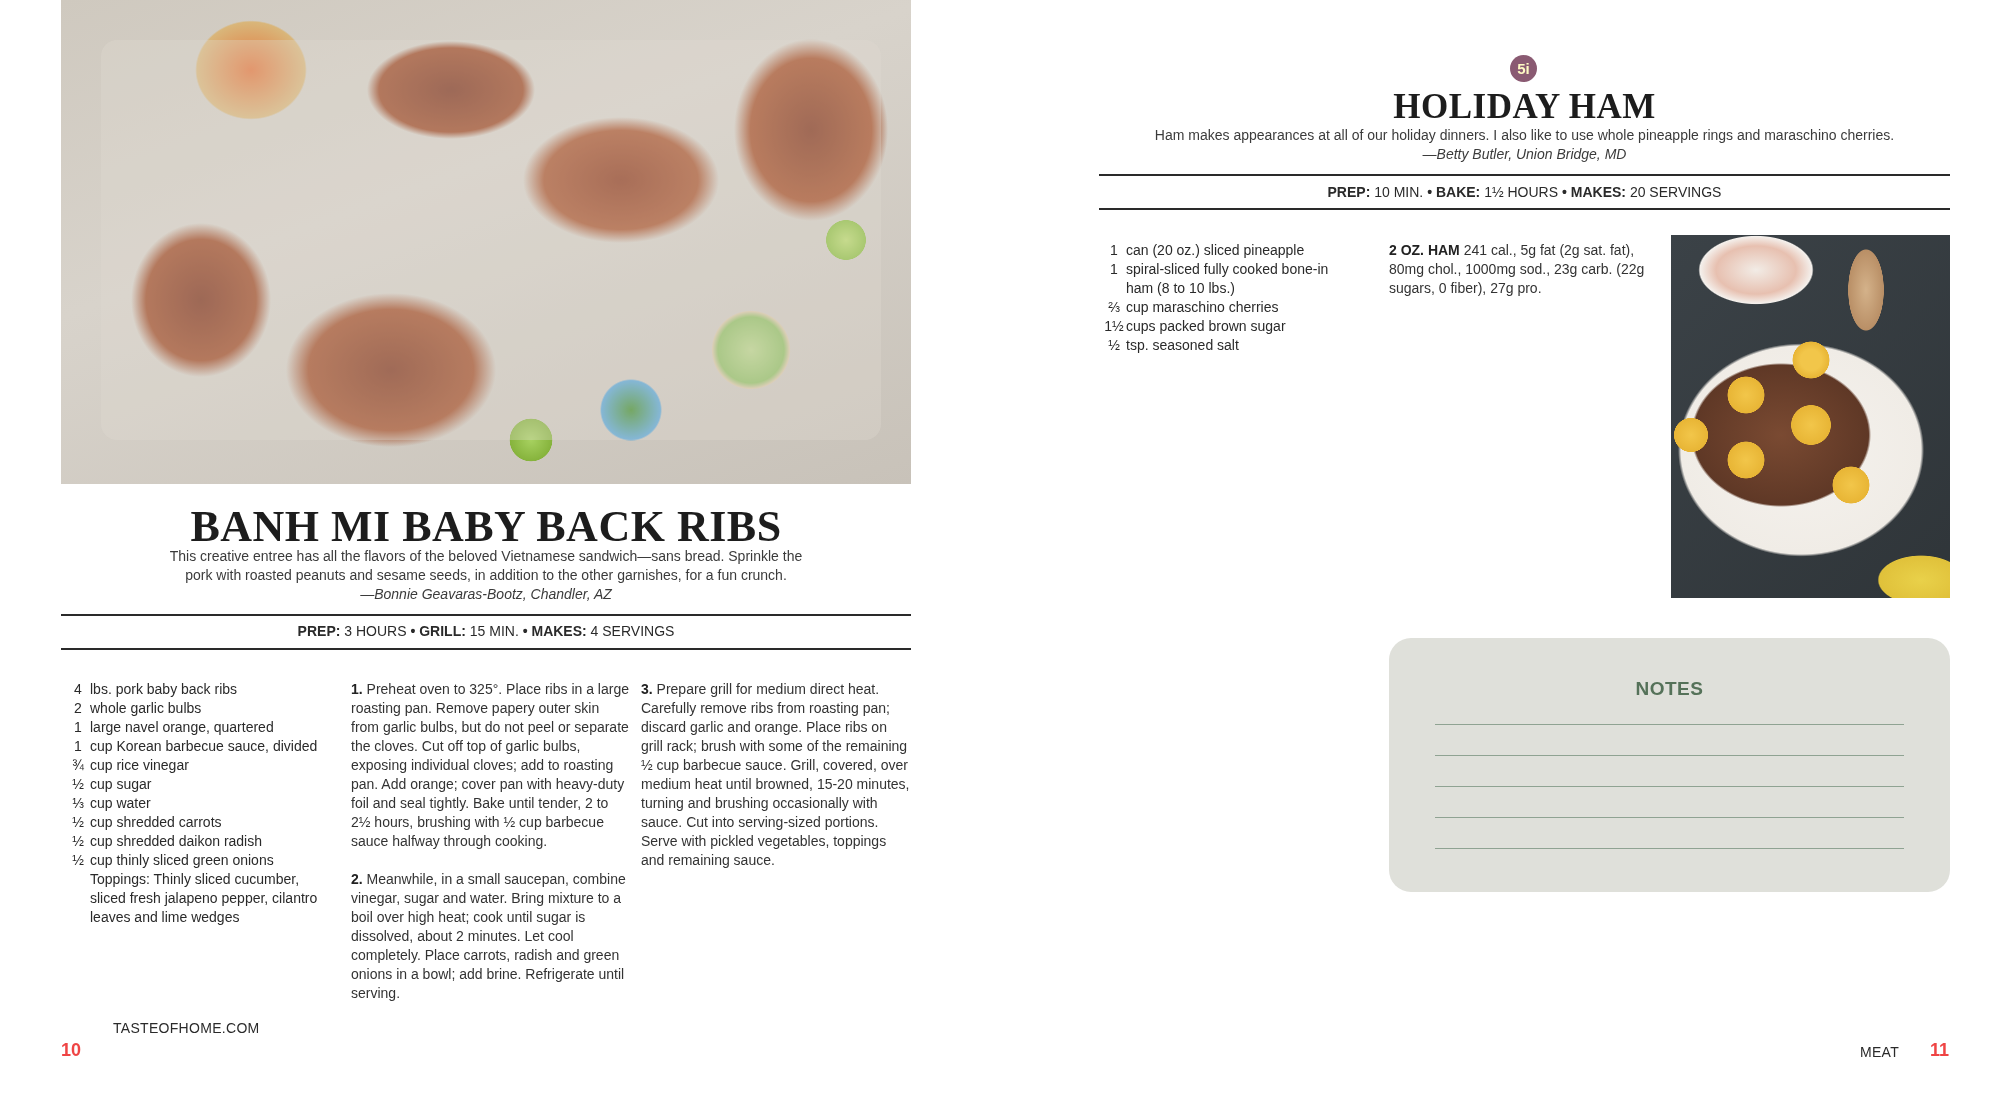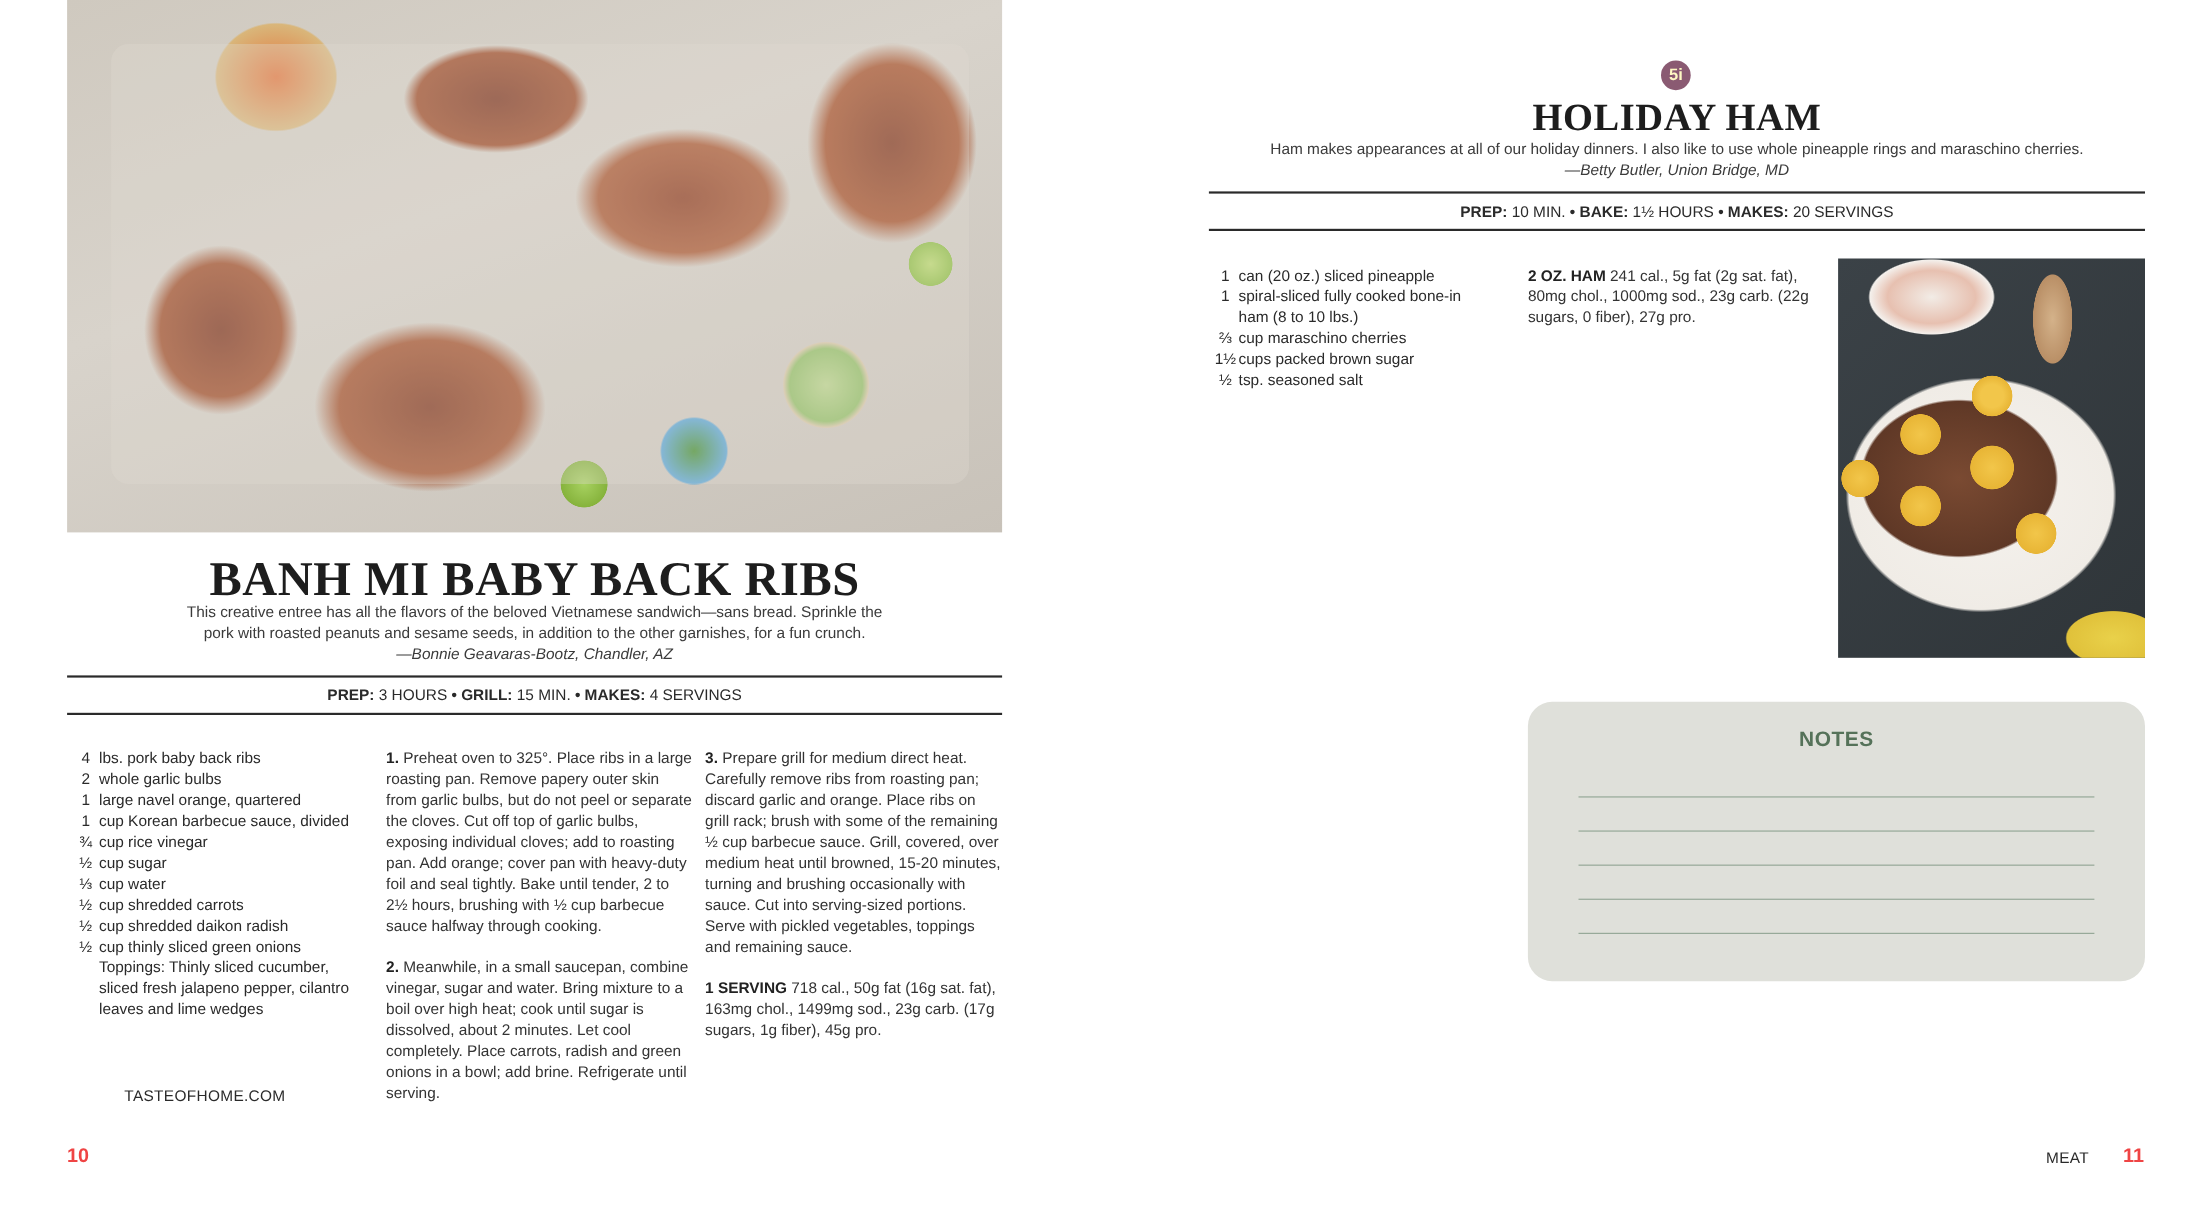--- a/index.html
+++ b/index.html
@@ -43,21 +43,21 @@
   .meta b{font-weight:bold;}
   .ing{position:absolute;font-size:14px;line-height:19px;color:#2a2a2a;}
   .ing .row{display:flex;}
   .ing .qty{width:24px;flex:none;text-align:center;}
   .ing .txt{flex:1;}
   .col{position:absolute;font-size:14px;line-height:19px;color:#333;}
   .col p{margin:0 0 19px 0;}
   .col b{font-weight:bold;color:#222;}
   .badge{position:absolute;width:27px;height:27px;border-radius:50%;background:#8a5a72;color:#fef9c3;font-weight:bold;font-size:15px;line-height:27px;text-align:center;}
   .notes{position:absolute;left:1389px;top:638px;width:561px;height:254px;background:#dfe0da;border-radius:22px;}
-  .notes-title{position:absolute;left:0;right:0;top:24px;text-align:center;color:#557259;font-size:19px;font-weight:bold;letter-spacing:0.5px;}
+  .notes-title{position:absolute;left:0;right:0;top:40px;text-align:center;color:#557259;font-size:19px;font-weight:bold;letter-spacing:0.5px;}
   .notes-line{position:absolute;left:46px;right:46px;height:1px;background:#8fa392;}
   .pg-num{position:absolute;color:#ef4444;font-weight:bold;font-size:18px;}
   .pg-text{position:absolute;color:#2a2a2a;font-size:14px;letter-spacing:0.3px;}
 </style>
 </head>
 <body>
 
 <div class="photo ribs-photo"></div>
 
 <div class="title" style="left:61px;width:850px;top:502px;font-size:44px;line-height:50px;">BANH MI BABY BACK RIBS</div>
@@ -128,25 +128,24 @@
     </div>
 </div>
 
 <div class="col" style="left:351px;top:680px;width:278px;">
   <p><b>1.</b> <span>Preheat oven to 325°. Place ribs in a large roasting pan. Remove papery outer skin from garlic bulbs, but do not peel or separate the cloves. Cut off top of garlic bulbs, exposing individual cloves; add to roasting pan. Add orange; cover pan with heavy-duty foil and seal tightly. Bake until tender, 2 to 2½ hours, brushing with ½ cup barbecue sauce halfway through cooking.</span></p>
   <p><b>2.</b> <span>Meanwhile, in a small saucepan, combine vinegar, sugar and water. Bring mixture to a boil over high heat; cook until sugar is dissolved, about 2 minutes. Let cool completely. Place carrots, radish and green onions in a bowl; add brine. Refrigerate until serving.</span></p>
 </div>
 
 <div class="col" style="left:641px;top:680px;width:270px;">
   <p><b>3.</b> <span>Prepare grill for medium direct heat. Carefully remove ribs from roasting pan; discard garlic and orange. Place ribs on grill rack; brush with some of the remaining ½ cup barbecue sauce. Grill, covered, over medium heat until browned, 15-20 minutes, turning and brushing occasionally with sauce. Cut into serving-sized portions. Serve with pickled vegetables, toppings and remaining sauce.</span></p>
-  <p><b>1 SERVING</b> <span>718 cal., 50g fat (16g sat. fat), 163mg chol., 1499mg sod., 23g carb. (17g sugars, 1g fiber), 45g pro.</span></p>
 </div>
 
 <div class="pg-num" style="left:61px;top:1040px;">10</div>
-<div class="pg-text" style="left:113px;top:988px;">TASTEOFHOME.COM</div>
+<div class="pg-text" style="left:113px;top:1020px;">TASTEOFHOME.COM</div>
 
 <div class="badge" style="left:1510px;top:55px;">5i</div>
 
 <div class="title" style="left:1099px;width:851px;top:82px;font-size:35px;line-height:50px;">HOLIDAY HAM</div>
 
 <div class="intro" style="left:1099px;width:851px;top:126px;">
   <div>Ham makes appearances at all of our holiday dinners. I also like to use whole pineapple rings and maraschino cherries.</div>
   <div class="attrib">—Betty Butler, Union Bridge, MD</div>
 </div>
 

